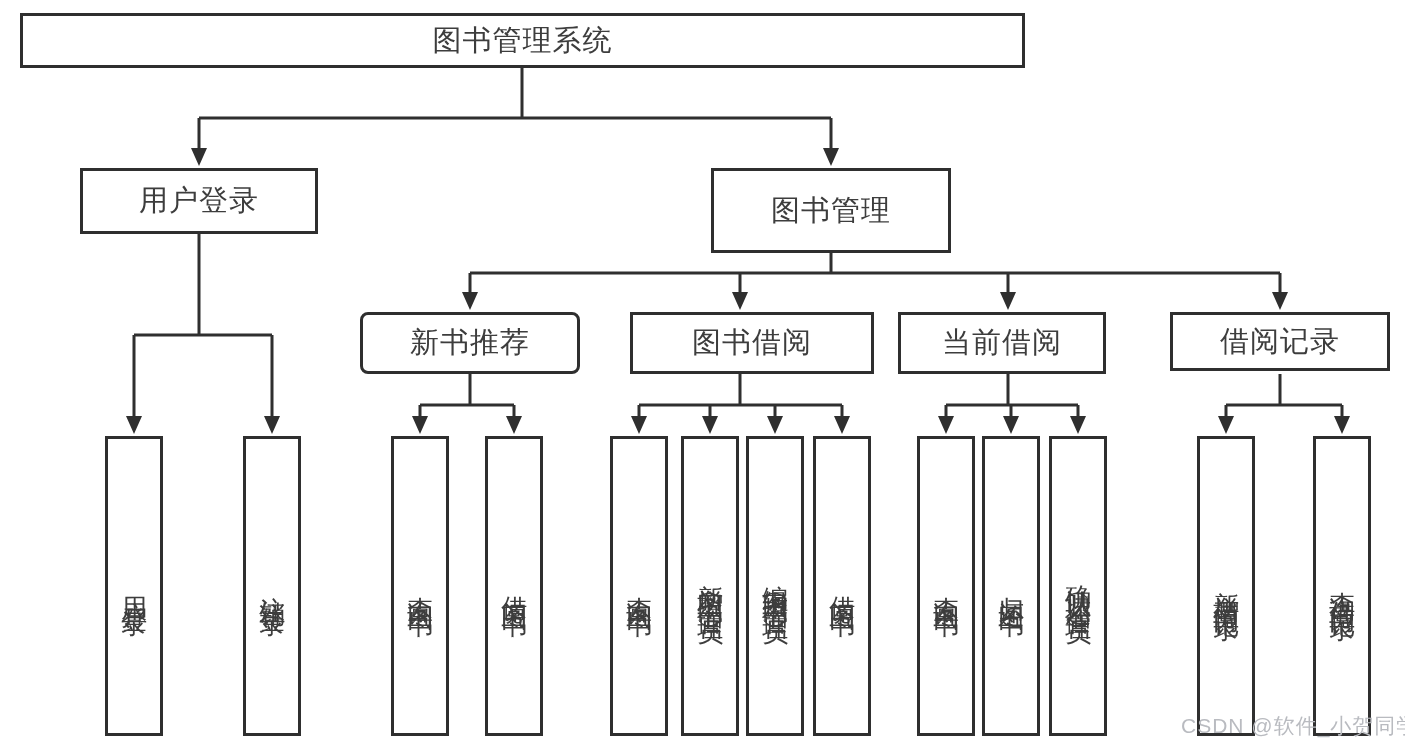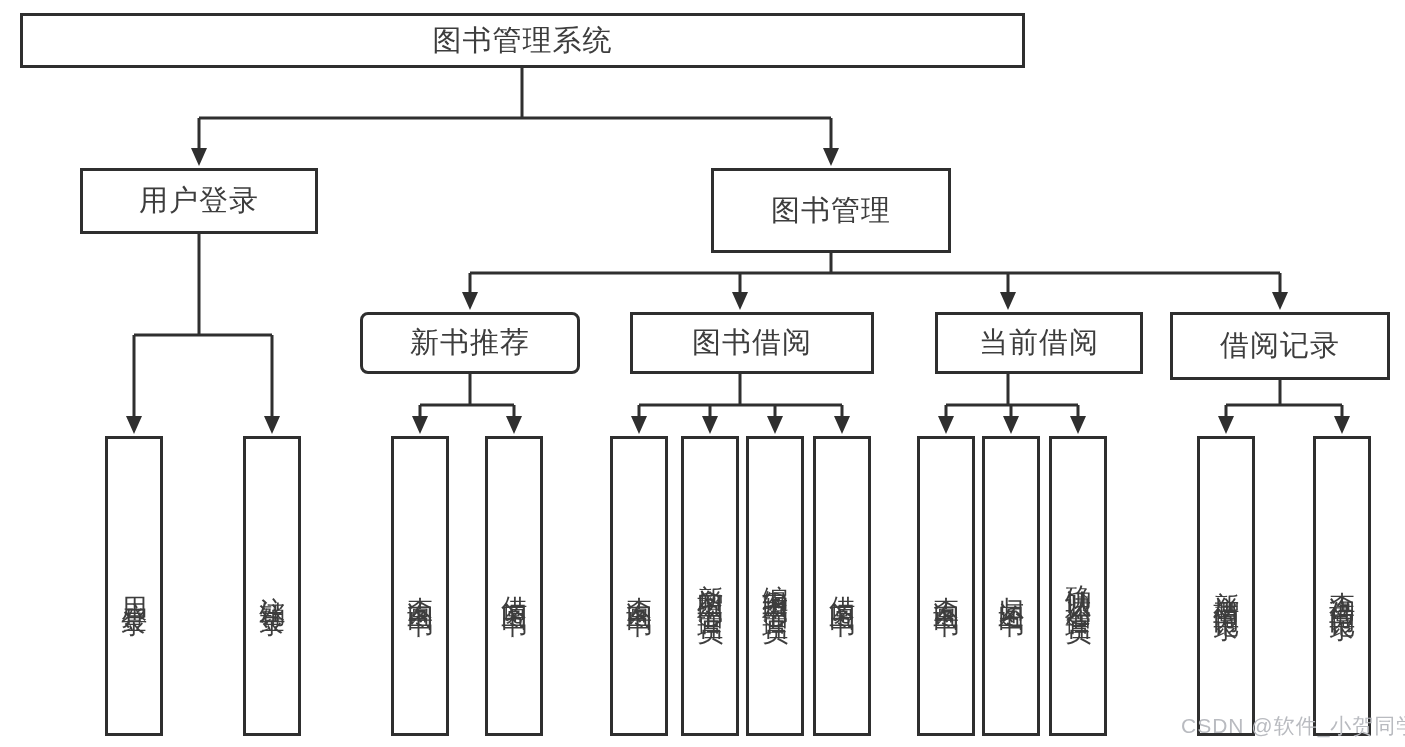--- a/index.html
+++ b/index.html
@@ -111,24 +111,24 @@
   <div class="node" style="left:711px; top:168px; width:240px; height:85px;">
     <span class="lbl">图书管理</span>
   </div>
 
   <div class="node" style="left:360px; top:312px; width:220px; height:62px;border-radius:8px;">
     <span class="lbl">新书推荐</span>
   </div>
   <div class="node" style="left:630px; top:312px; width:244px; height:62px;text-align:right;">
     <span class="lbl">图书借阅</span>
   </div>
-  <div class="node" style="left:935px; top:312px; width:208px; height:62px;">
+  <div class="node" style="left:898px; top:312px; width:208px; height:62px;">
     <span class="lbl">当前借阅</span>
   </div>
-  <div class="node" style="left:1170px; top:312px; width:220px; height:68px;">
+  <div class="node" style="left:1170px; top:312px; width:220px; height:59px;">
     <span class="lbl">借阅记录</span>
   </div>
 
   <div class="node v" style="left:105px; top:436px; width:58px; height:300px;">
     <span class="lbl">用户登录</span>
   </div>
   <div class="node v" style="left:243px; top:436px; width:58px; height:300px;">
     <span class="lbl">注销登录</span>
   </div>
 

